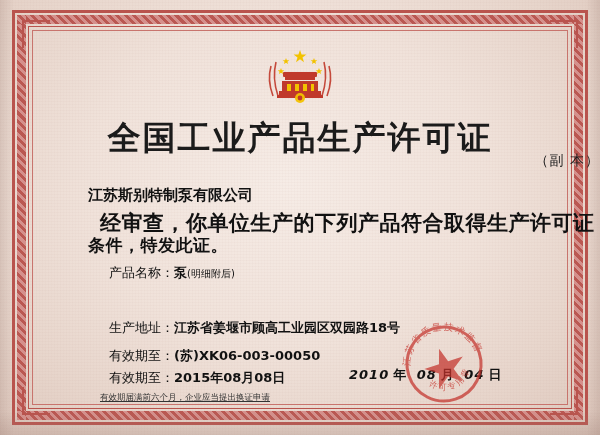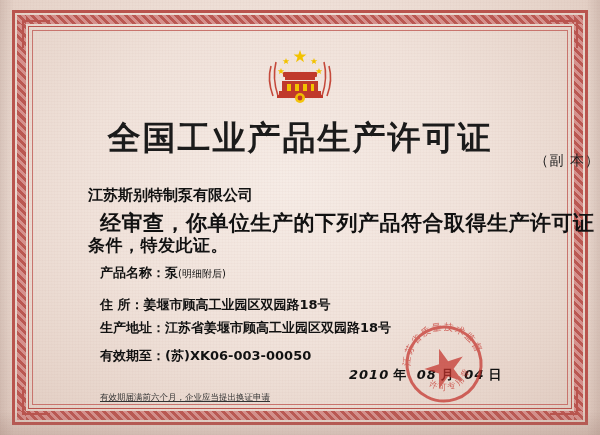--- a/index.html
+++ b/index.html
@@ -156,21 +156,21 @@
     color: #111;
     letter-spacing: 0.5px;
   }
 
   .field {
     position: absolute;
     font-size: 13px;
     color: #111;
     white-space: nowrap;
   }
-  .field .lbl { font-weight: bold; }
+  .field .lbl { font-weight: normal; margin-left: 9px; }
   .field .val { font-weight: bold; }
   .field .small { font-size: 10px; font-weight: normal; }
 
   .f-product { left: 100px; top: 264px; }
   .f-addr    { left: 100px; top: 296px; }
   .f-prodaddr{ left: 100px; top: 319px; }
   .f-certno  { left: 100px; top: 347px; }
   .f-valid   { left: 100px; top: 369px; }
 
   .date-line {
@@ -284,32 +284,32 @@
   <div class="subtitle">（副  本）</div>
 
   <div class="company">江苏斯别特制泵有限公司</div>
   <div class="body-line1">经审查，你单位生产的下列产品符合取得生产许可证</div>
   <div class="body-line2">条件，特发此证。</div>
 
   <div class="field f-product">
     <span class="lbl">产品名称：</span><span class="val">泵</span><span class="small">(明细附后)</span>
   </div>
 
-  <div class="field f-addr">
-    <span class="lbl">住    所：</span><span class="val">姜堰市顾高工业园区双园路18号</span>
-  </div>
 
   <div class="field f-prodaddr">
     <span class="lbl">生产地址：</span><span class="val">江苏省姜堰市顾高工业园区双园路18号</span>
   </div>
 
   <div class="field f-certno">
     <span class="lbl">有效期至：</span><span class="val">(苏)XK06-003-00050</span>
   </div>
 
+  <div class="field f-valid">
+    <span class="lbl">有效期至：</span><span class="val">2015年08月08日</span>
+  </div>
 
   <div class="date-line">
     <span class="num">2010</span><span>年</span>
     <span class="num">08</span><span>月</span>
     <span class="num">04</span><span>日</span>
   </div>
 
   <div class="footnote">有效期届满前六个月，企业应当提出换证申请</div>
 
   <div class="seal">

